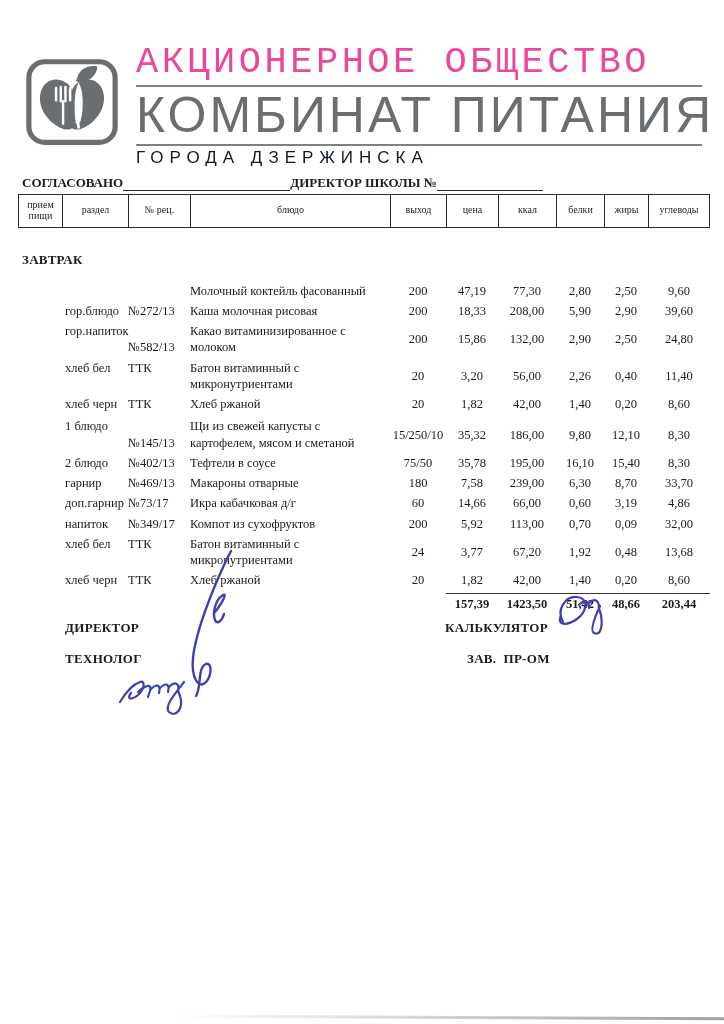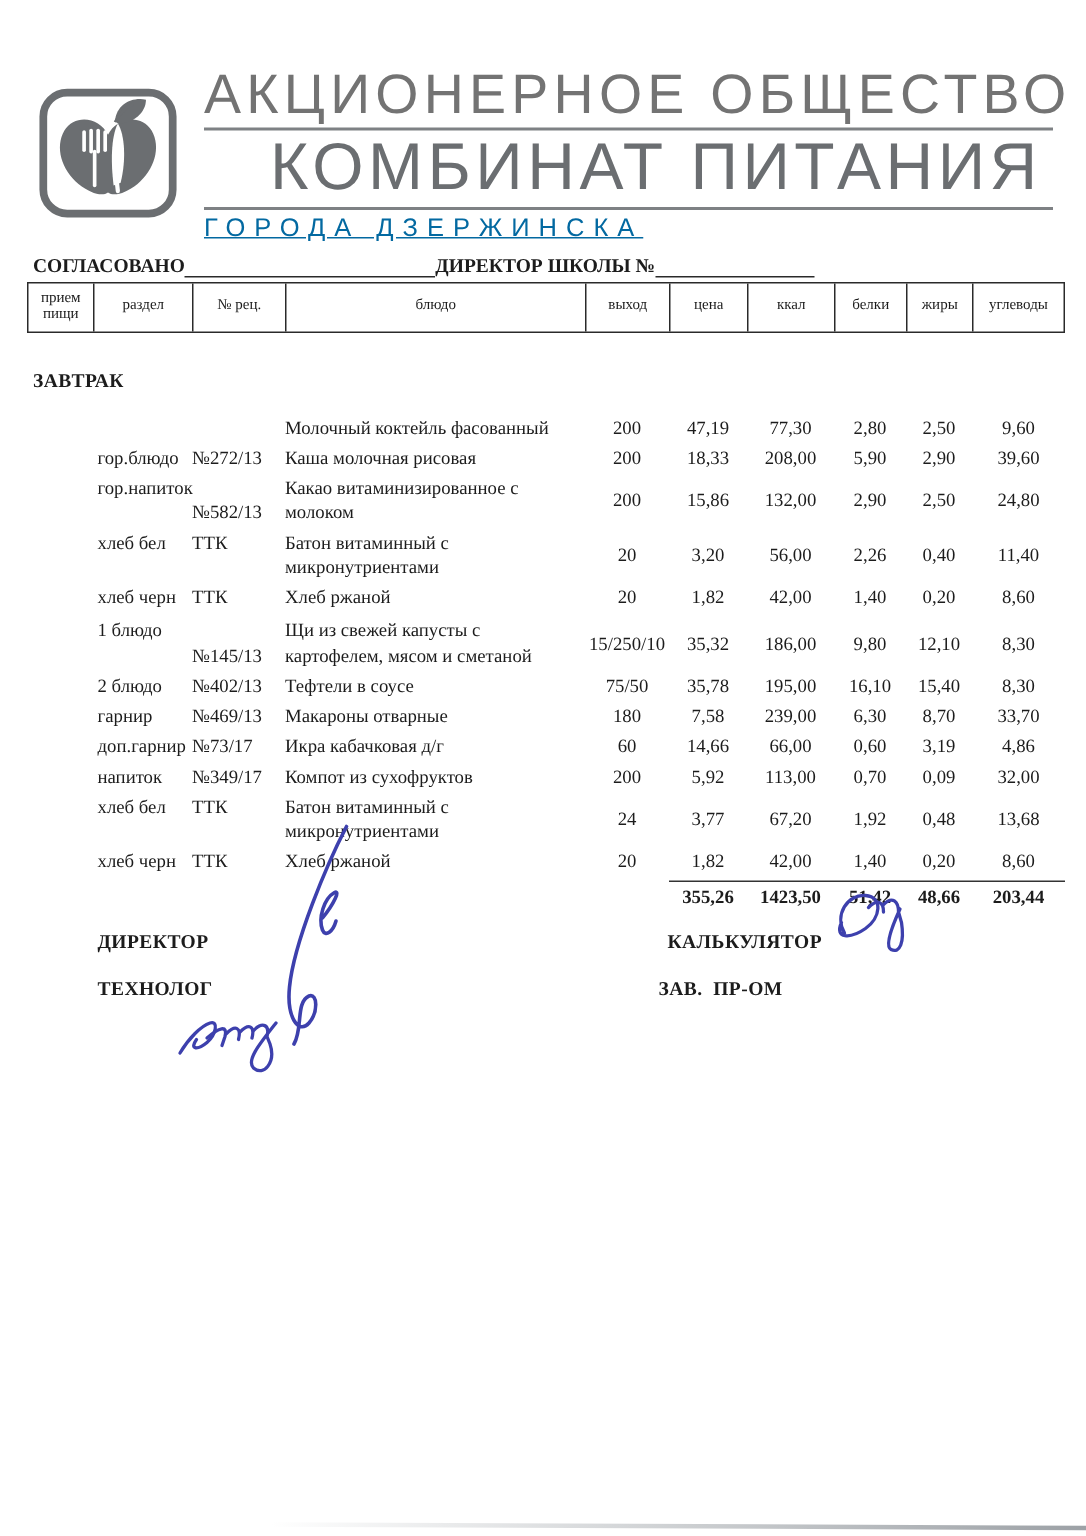--- a/index.html
+++ b/index.html
@@ -9,34 +9,34 @@
     background:#ffffff;
     font-family:"Liberation Serif", serif;
     color:#1c1c1c;
     overflow:hidden;
   }
   
   .letterhead{display:flex;margin:44px 0 0 25px;}
   .logo-box{width:94px;height:90px;margin-top:14px;flex:0 0 auto;}
   .org-block{margin-left:17px;width:566px;}
   .org-line1{
-    font-family:Liberation Sans, sans-serif;
+    font-family:Liberation Mono, monospace;
     font-size:37px;line-height:1.0;letter-spacing:3.5px;
-    color:#737373;white-space:nowrap;
+    color:#ec4899;white-space:nowrap;
   }
   .org-rule{height:2px;background:#7e8184;margin:4px 0 3px 0;}
   .org-line2{
     font-family:"Liberation Sans",sans-serif;
-    font-size:44px;line-height:1.0;letter-spacing:3px;
-    color:#6b6e71;white-space:nowrap;margin-left:44px;
+    font-size:50px;line-height:1.0;letter-spacing:3px;
+    color:#6b6e71;white-space:nowrap;
   }
   .org-line3{
     font-family:"Liberation Sans",sans-serif;
     font-size:17px;line-height:1.1;letter-spacing:6px;
-    color:#0369a1;margin-top:3px;white-space:nowrap;text-decoration:underline;
+    color:#0f172a;margin-top:3px;white-space:nowrap;
   }
   
   .approval{
     display:flex;align-items:flex-end;
     margin:7px 0 0 22px;
     font-weight:bold;font-size:13px;
   }
   .uline{border-bottom:1.2px solid #2a2a2a;height:14px;}
   .ul1{width:167px;}
   .ul2{width:106px;}
@@ -294,31 +294,31 @@
       <span class="cn">8,60</span>
     </div>
   </div>
 
   <div class="totals">
     <span></span>
       <span></span>
       <span></span>
       <span></span>
       <span></span>
-    <span class="tl">355,26</span>
+    <span class="tl">157,39</span>
     <span class="tl">1423,50</span>
     <span class="tl">51,42</span>
     <span class="tl">48,66</span>
     <span class="tl">203,44</span>
   </div>
 
   <div class="sig-label" style="left:65px;top:620px;">ДИРЕКТОР</div>
   <div class="sig-label" style="left:65px;top:651px;">ТЕХНОЛОГ</div>
   <div class="sig-label" style="left:445px;top:620px;">КАЛЬКУЛЯТОР</div>
-  <div class="sig-label" style="left:439px;top:651px;white-space:pre;">ЗАВ.  ПР-ОМ</div>
+  <div class="sig-label" style="left:467px;top:651px;white-space:pre;">ЗАВ.  ПР-ОМ</div>
 
   <div class="sig" style="left:184px;top:548px;">
     <svg width="58" height="150" viewBox="0 0 58 150">
       <g fill="none" stroke="#3d40ad" stroke-width="2.4" stroke-linecap="round">
         <path d="M47 3 C34 28 12 80 9 110 C7 130 15 142 22 134 C28 127 28 114 22 116 C13 120 18 138 12 148"></path>
         <path d="M31 64 C39 54 43 45 39 47 C32 51 28 64 31 72 C33 77 38 73 40 66"></path>
       </g>
     </svg>
   </div>
   <div class="sig" style="left:118px;top:662px;">

